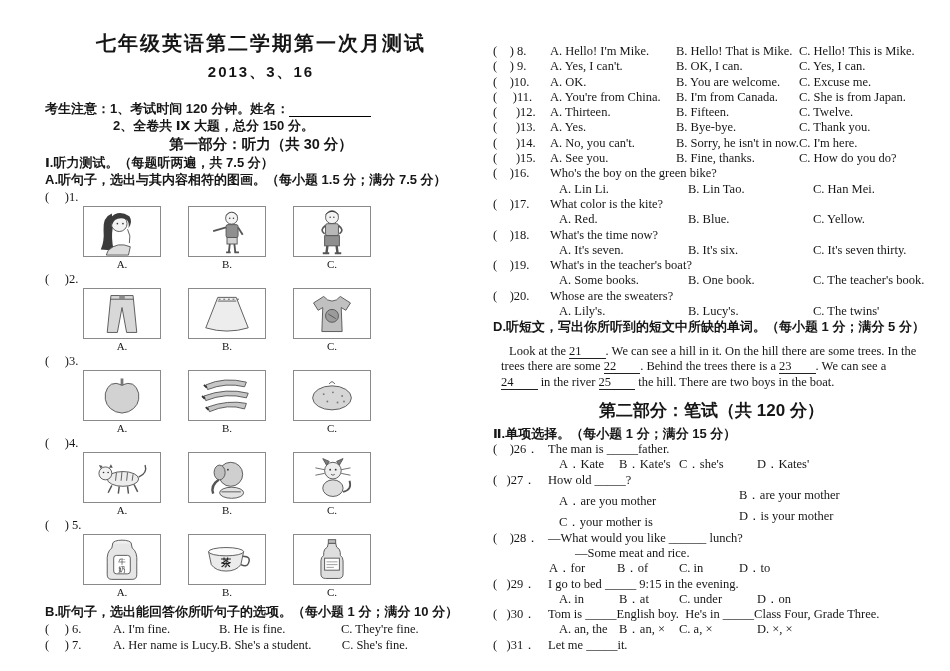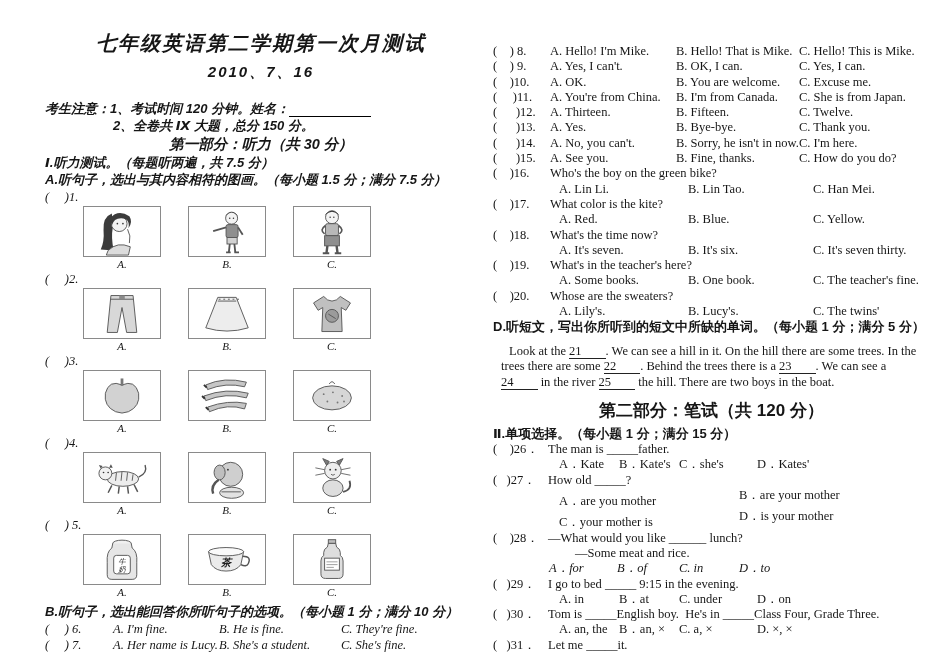--- a/index.html
+++ b/index.html
@@ -3,21 +3,21 @@
 <meta charset="utf-8">
 <style>
   * { box-sizing: border-box; }
   html,body { margin:0; padding:0; }
   body {
     width:950px; height:671px; background:#ffffff; color:#161616;
     font-family:"Liberation Serif","DejaVu Serif",serif;
     font-size:12.5px; overflow:hidden;
   }
   .sheet { display:flex; padding:26px 20px 0 45px; gap:16px; }
-  .col-left  { width:432px; flex:none;font-style:italic; }
+  .col-left  { width:432px; flex:none; }
   .col-right { width:437px; flex:none; padding-top:18px; }
 
   .cn { font-family:"Liberation Sans","DejaVu Sans",sans-serif; font-weight:bold; }
   .title { text-align:center; font-size:20px; letter-spacing:2px; margin:4px 0 6px; }
   .date  { text-align:center; font-size:15px; letter-spacing:2px; margin-bottom:18px; font-weight:bold; }
 
   .notice  { font-size:13px; line-height:17px; white-space:nowrap; }
   .notice2 { padding-left:68px; }
   .name-gap { }
   .name-blank { display:inline-block; width:82px; border-bottom:1.5px solid #000; height:13px; vertical-align:bottom; }
@@ -45,36 +45,36 @@
   .c-num { min-width:57px; }
   .ansrow { padding-left:66px;gap:33px; }
   .c-a { min-width:96px; } .c-b { min-width:92px; }
 
   .passage { margin:8px; line-height:15.6px; text-indent:8px; }
   .pblank { border-bottom:1px solid #222; padding-right:24px; white-space:nowrap; }
 
   .w-num { min-width:55px; }
   .opts4 { padding-left:66px; }
   .w4-a { min-width:60px; } .w4-b { min-width:60px; } .w4-c { min-width:78px; }
-  .opts4-28 { padding-left:56px;font-style:italic; }
+  .opts4-28 { padding-left:56px; }
   .w28-a { min-width:68px; } .w28-b { min-width:62px; } .w28-c { min-width:60px; }
   .opts2 { padding-left:66px; }
   .w2-a { min-width:180px;margin-top:6px; }
   .subline { padding-left:82px; line-height:15.3px; }
 
   svg text { font-family:"Liberation Sans","DejaVu Sans",sans-serif; }
 </style>
 </head>
 <body>
 
 <div class="sheet">
 
   <div class="col-left">
     <div class="title cn">七年级英语第二学期第一次月测试</div>
-    <div class="date cn">2010、7、16</div>
+    <div class="date cn">2013、3、16</div>
 
     <div class="notice cn">
       <span>考生注意：</span><span>1、考试时间 120 分钟。</span><span class="name-gap">姓名：</span><span class="name-blank"></span>
     </div>
     <div class="notice notice2 cn">2、全卷共 Ⅸ 大题，总分 150 分。</div>
 
     <div class="part-heading cn">第一部分：听力（共 30 分）</div>
     <div class="sec-title cn">Ⅰ.听力测试。（每题听两遍，共 7.5 分）</div>
     <div class="sec-title cn">A.听句子，选出与其内容相符的图画。（每小题 1.5 分；满分 7.5 分）</div>
 
@@ -387,26 +387,26 @@
       <span class="c-num">(&nbsp;&nbsp;&nbsp;&nbsp;)18.</span>
       <span>What's the time now?</span>
     </div>
     <div class="qline ansrow">
       <span class="c-a">A. It's seven.</span>
       <span class="c-b">B. It's six.</span>
       <span>C. It's seven thirty.</span>
     </div>
     <div class="qline">
       <span class="c-num">(&nbsp;&nbsp;&nbsp;&nbsp;)19.</span>
-      <span>What's in the teacher's here?</span>
+      <span>What's in the teacher's boat?</span>
     </div>
     <div class="qline ansrow">
       <span class="c-a">A. Some books.</span>
       <span class="c-b">B. One book.</span>
-      <span>C. The teacher's fine.</span>
+      <span>C. The teacher's book.</span>
     </div>
     <div class="qline">
       <span class="c-num">(&nbsp;&nbsp;&nbsp;&nbsp;)20.</span>
       <span>Whose are the sweaters?</span>
     </div>
     <div class="qline ansrow">
       <span class="c-a">A. Lily's.</span>
       <span class="c-b">B. Lucy's.</span>
       <span>C. The twins'</span>
     </div>

